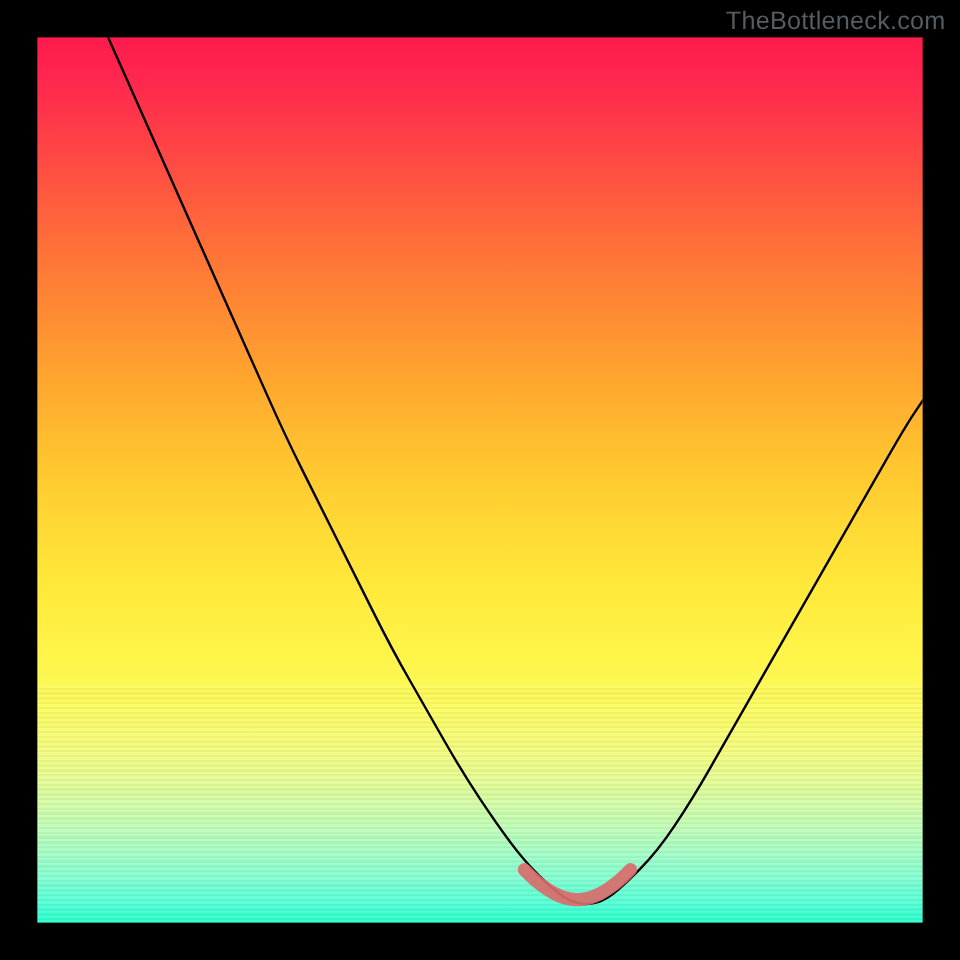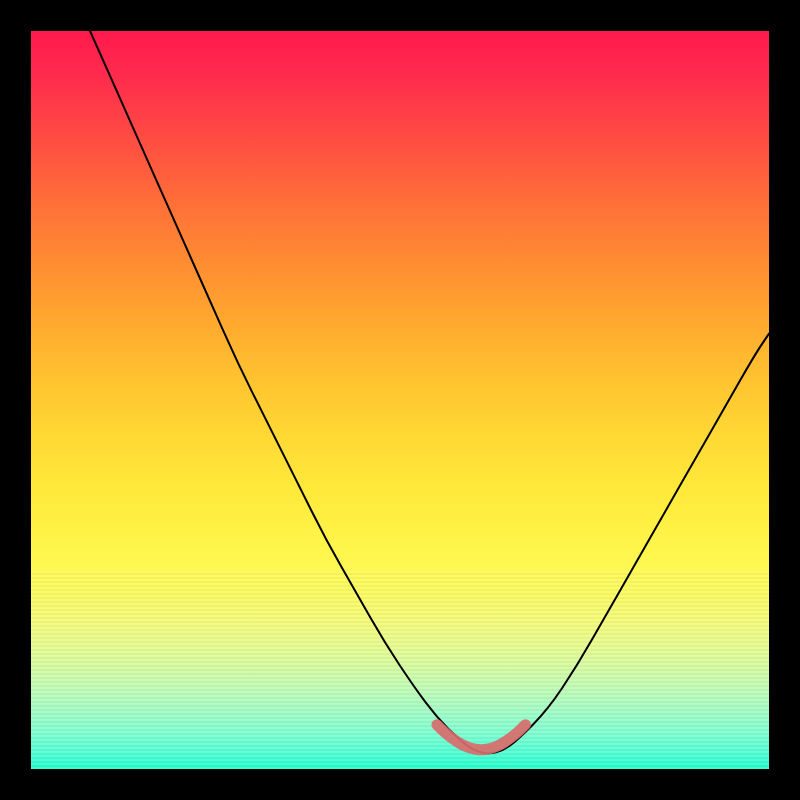--- a/index.html
+++ b/index.html
@@ -69,20 +69,21 @@
     font-weight: 500;
     letter-spacing: 0.2px;
     user-select: none;
   }
   svg { position: absolute; left:0; top:0; }
 </style>
 </head>
 <body>
 
 <div class="frame">
+  <div class="watermark">TheBottleneck.com</div>
 
   <div class="plot-wrap">
     <div class="gradient-bg"></div>
     <div class="striations" id="striations" style="top: 540px; height: 198px;"></div>
     <svg id="plot-svg" width="738" height="738" viewBox="0 0 738 738" preserveAspectRatio="none">
       <path id="main-curve" fill="none" stroke="#000000" stroke-width="2" stroke-linecap="round" stroke-linejoin="round" d="M 59.04 0 Q 59.04 0 73.8 33.20999999999998 Q 88.56 66.41999999999996 103.32 99.63 Q 118.08 132.84000000000003 132.84 166.05 Q 147.6 199.26 162.36 232.47 Q 177.12 265.68 191.88 298.89 Q 206.64000000000001 332.09999999999997 221.4 361.62 Q 236.16 391.14000000000004 250.92000000000002 420.66 Q 265.68 450.18 280.44 479.70000000000005 Q 295.2 509.22 309.96000000000004 535.05 Q 324.72 560.88 339.48 586.71 Q 354.24 612.54 369 634.68 Q 383.76 656.8199999999999 394.83000000000004 671.5799999999999 Q 405.90000000000003 686.34 416.97 697.4100000000001 Q 428.03999999999996 708.48 435.41999999999996 714.015 Q 442.8 719.55 450.18 721.395 Q 457.56 723.24 464.94 721.395 Q 472.32 719.55 479.70000000000005 714.015 Q 487.08000000000004 708.48 501.84000000000003 693.72 Q 516.6 678.96 531.36 656.8199999999999 Q 546.12 634.68 560.88 608.8499999999999 Q 575.64 583.02 590.4 557.19 Q 605.16 531.36 619.92 505.53 Q 634.68 479.7 649.44 453.87 Q 664.2 428.04 678.96 402.21000000000004 Q 693.7199999999999 376.38 708.48 350.54999999999995 Q 723.24 324.71999999999997 730.62 313.65 L 738 302.58000000000004"></path>
       <path id="highlight-curve" fill="none" stroke="#d96b6b" stroke-width="11" stroke-linecap="round" stroke-linejoin="round" opacity="0.92" d="M 405.90000000000003 693.72 Q 405.90000000000003 693.72 409.59000000000003 697.4100000000001 Q 413.28000000000003 701.1 416.97 704.052 Q 420.65999999999997 707.004 424.34999999999997 709.587 Q 428.03999999999996 712.17 431.72999999999996 714.015 Q 435.41999999999996 715.86 439.11 716.967 Q 442.8 718.074 446.49 718.443 Q 450.18 718.812 453.87 718.443 Q 457.56 718.074 461.25 716.967 Q 464.94 715.86 468.63 714.015 Q 472.32 712.17 476.01 709.587 Q 479.7 707.004 483.39 704.052 Q 487.08000000000004 701.1 490.77000000000004 697.4100000000001 L 494.46000000000004 693.72"></path>
     </svg>
   </div>
 </div>

